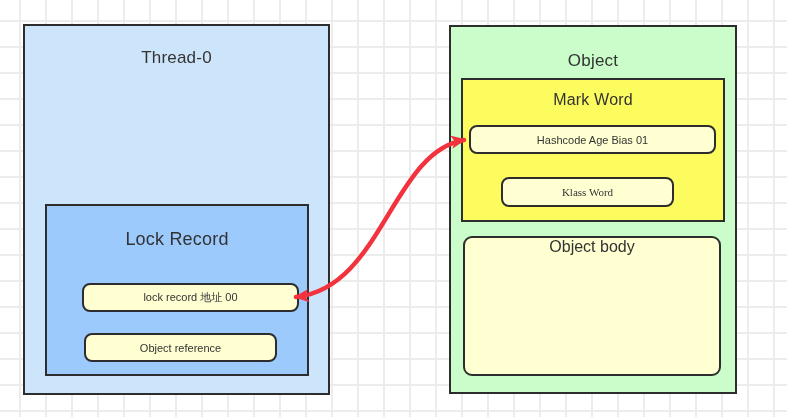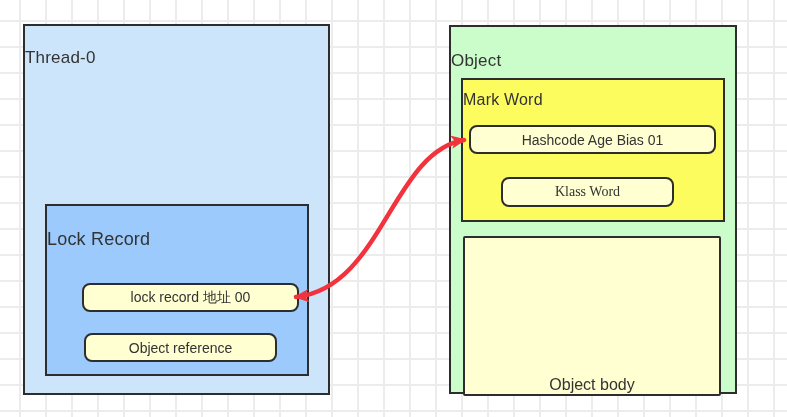--- a/index.html
+++ b/index.html
@@ -18,46 +18,46 @@
       linear-gradient(to bottom, #ececec 2px, transparent 2px);
     background-size: 26px 26px;
     background-position: -7px -6px;
   }
   .shape {
     position: absolute;
     box-sizing: border-box;
     border: 2.5px solid #2d2d2d;
   }
   .shape-title {
-    text-align: left;
+    text-align: center;
     font-size: 17px;
     letter-spacing: 0.2px;
   }
   .thread-box   { left: 23px;  top: 24px;  width: 307px; height: 371px; background: #cde5fb; }
   .thread-box .shape-title { padding-top: 22px; }
   .lockrec-box  { left: 45px;  top: 204px; width: 264px; height: 172px; background: #9ccafd; }
   .lockrec-box .shape-title { padding-top: 23px; font-size: 18px; }
   .object-box   { left: 449px; top: 25px;  width: 288px; height: 369px; background: #caFDca; }
   .object-box .shape-title { padding-top: 24px; }
   .markword-box { left: 461px; top: 78px;  width: 264px; height: 144px; background: #fcfc5e; }
   .markword-box .shape-title { padding-top: 11px; font-size: 16px; }
   .objectbody-box {
-    left: 463px; top: 236px; width: 258px; height: 160px;
-    background: #ffffd2; border-radius: 2px;
-    display: flex; align-items: flex-end; justify-content: center;
+    left: 463px; top: 236px; width: 258px; height: 140px;
+    background: #ffffd2; border-radius: 9px;
+    display: flex; align-items: flex-start; justify-content: center;
     font-size: 16px;
   }
   .pill {
     position: absolute;
     box-sizing: border-box;
     border: 2.5px solid #2d2d2d;
     border-radius: 8px;
     background: #ffffd2;
     display: flex; align-items: center; justify-content: center;
-    font-size: 14px;
+    font-size: 11px;
     white-space: nowrap;
   }
   .pill-lock-addr  { left: 82px;  top: 283px; width: 217px; height: 29px; }
   .pill-obj-ref    { left: 84px;  top: 333px; width: 193px; height: 29px; }
   .pill-hashcode   { left: 469px; top: 125px; width: 247px; height: 29px; }
   .pill-klass      { left: 501px; top: 177px; width: 173px; height: 30px; font-family: Liberation Serif, serif; }
   .arrow-layer {
     position: absolute;
     left: 0; top: 0;
     pointer-events: none;

